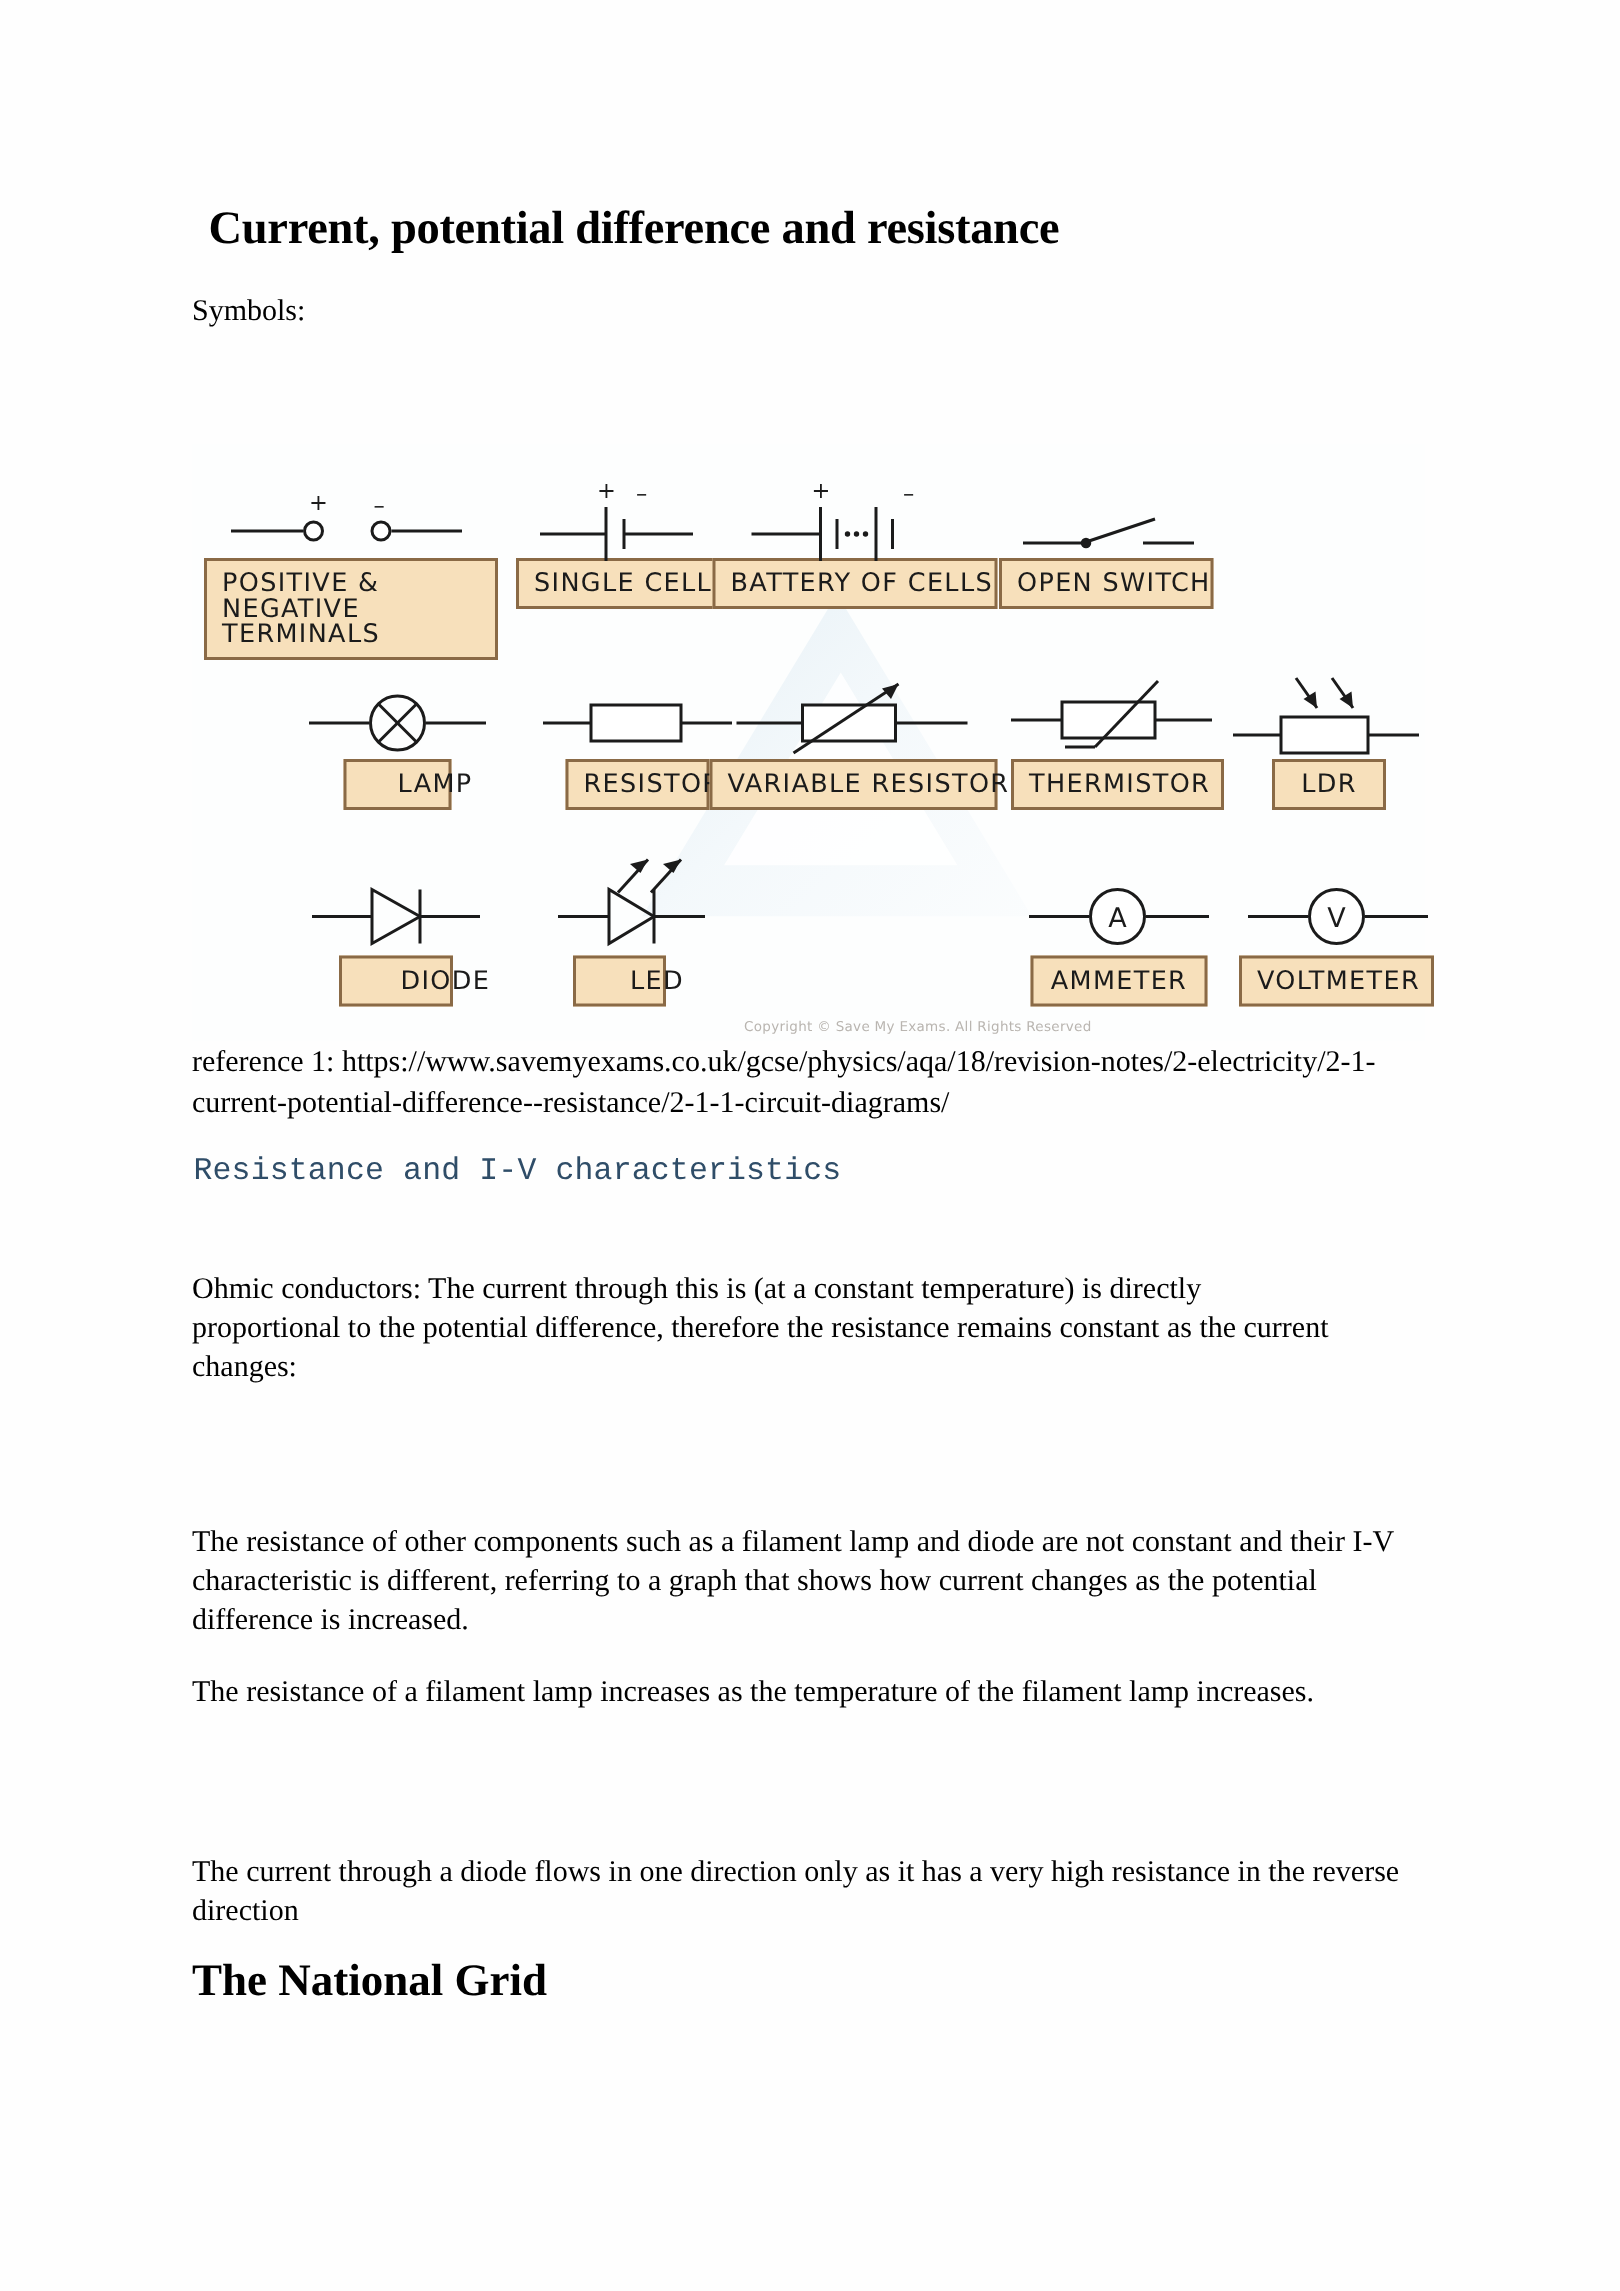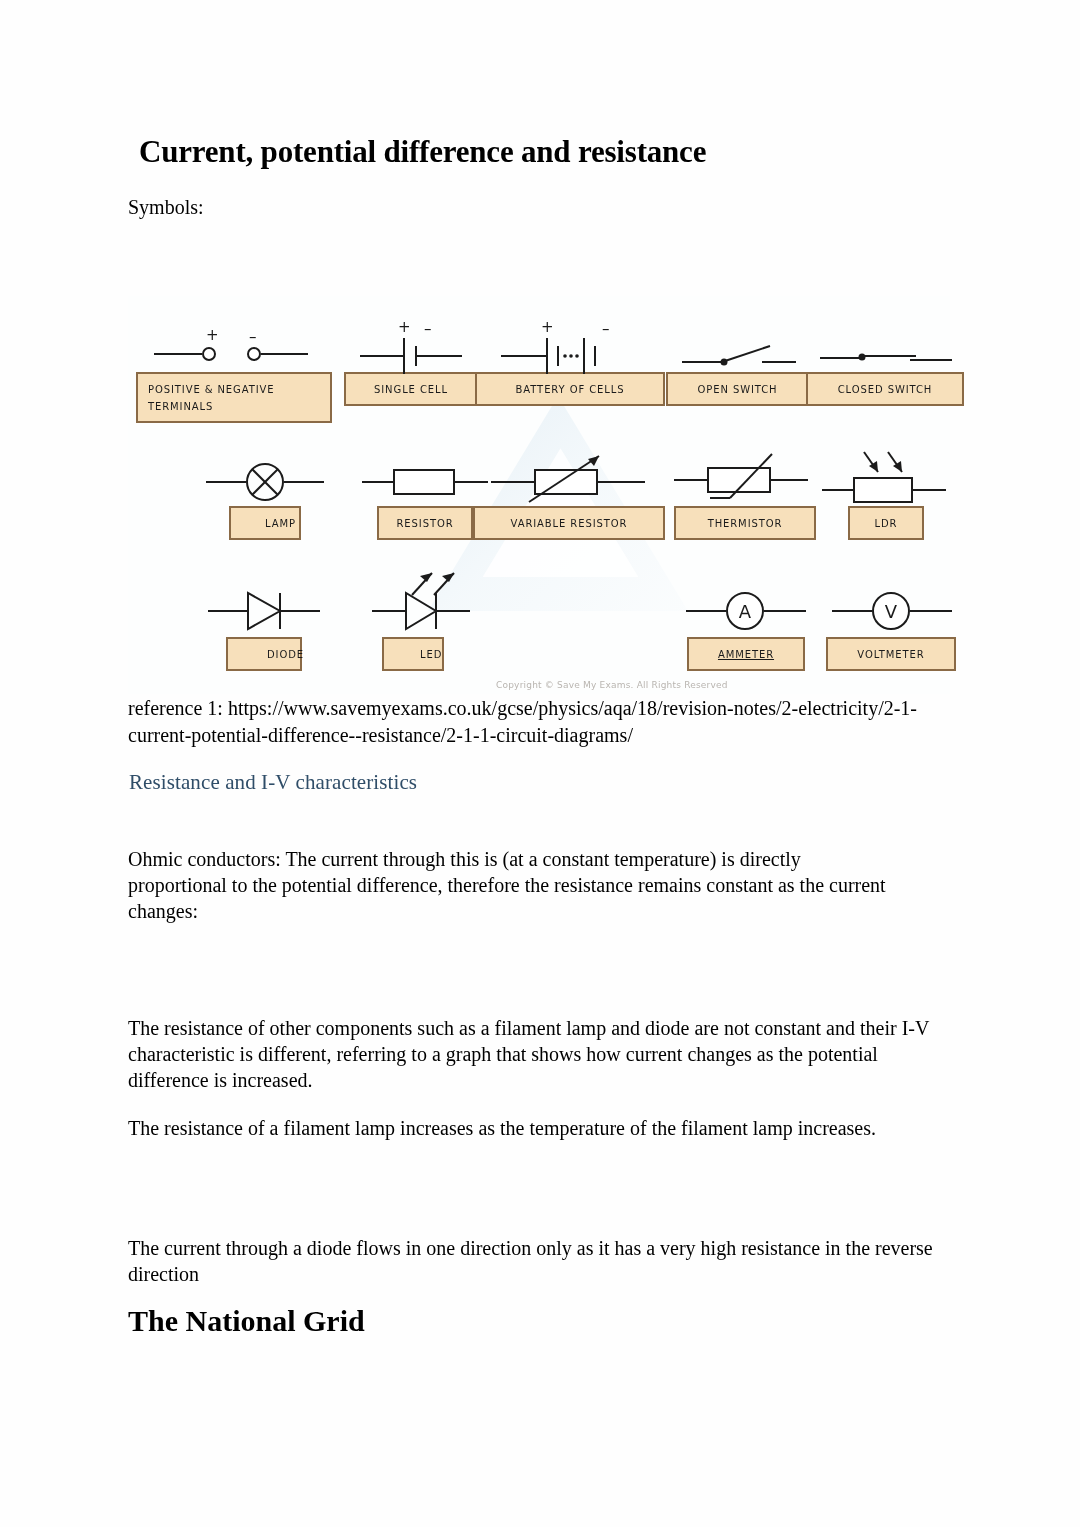--- a/index.html
+++ b/index.html
@@ -90,21 +90,21 @@
     position: relative;
     height: 58px;
   }
   .sym-art svg { display: block; overflow: visible; }
 
   .sym-label {
     background: #f7e0bb;
     border: 2px solid #8a6a46;
     color: #1b1b1b;
     font-family: "DejaVu Sans", "Liberation Sans", sans-serif;
-    font-size: 10px;
+    font-size: 17px;
     letter-spacing: 0.9px;
     text-align: center;
     padding: 7px 10px 6px 10px;
     box-sizing: border-box;
     line-height: 17px;
     white-space: nowrap;
   }
   .sym-label.wrap { white-space: normal; text-align: left; }
 
   .copyright {
@@ -127,21 +127,21 @@
     width: 790px;
     font-size: 20px;
     line-height: 27px;
   }
 
   h2.sub-heading {
     position: absolute;
     left: 1px;
     top: 770px;
     margin: 0;
-    font-family: Liberation Serif, serif;
+    font-family: Liberation Mono, monospace;
     font-weight: normal;
     font-size: 21px;
     color: #2f4d68;
     letter-spacing: 0.1px;
     text-align: center;
   }
 
   .para {
     position: absolute;
     font-size: 20px;
@@ -230,31 +230,20 @@
           <svg width="143" height="58" viewBox="0 0 143 58">
             <line x1="16" y1="48" x2="56" y2="48" stroke="#1b1b1b" stroke-width="2"></line>
             <circle cx="58" cy="48" r="3.5" fill="#1b1b1b"></circle>
             <line x1="59" y1="47" x2="104" y2="32" stroke="#1b1b1b" stroke-width="2"></line>
             <line x1="96" y1="48" x2="130" y2="48" stroke="#1b1b1b" stroke-width="2"></line>
           </svg>
         </div>
         <div class="sym-label" style="width:143px;">OPEN   SWITCH</div>
       </div>
 
-      <div class="sym-cell" style="left:678px; top:18px; width:158px;">
-        <div class="sym-art">
-          <svg width="158" height="58" viewBox="0 0 158 58">
-            <line x1="14" y1="44" x2="54" y2="44" stroke="#1b1b1b" stroke-width="2"></line>
-            <circle cx="56" cy="43" r="3.5" fill="#1b1b1b"></circle>
-            <line x1="57" y1="42" x2="110" y2="42" stroke="#1b1b1b" stroke-width="2"></line>
-            <line x1="104" y1="46" x2="146" y2="46" stroke="#1b1b1b" stroke-width="2"></line>
-          </svg>
-        </div>
-        <div class="sym-label" style="width:158px;">CLOSED   SWITCH</div>
-      </div>
 
       <div class="sym-cell" style="left:68px; top:152px; width:138px;">
         <div class="sym-art">
           <svg width="138" height="58" viewBox="0 0 138 58">
             <line x1="10" y1="34" x2="50" y2="34" stroke="#1b1b1b" stroke-width="2"></line>
             <circle cx="69" cy="34" r="18" fill="none" stroke="#1b1b1b" stroke-width="2"></circle>
             <line x1="56.5" y1="21.5" x2="81.5" y2="46.5" stroke="#1b1b1b" stroke-width="2"></line>
             <line x1="81.5" y1="21.5" x2="56.5" y2="46.5" stroke="#1b1b1b" stroke-width="2"></line>
             <line x1="88" y1="34" x2="128" y2="34" stroke="#1b1b1b" stroke-width="2"></line>
           </svg>
@@ -345,21 +334,21 @@
 
       <div class="sym-cell" style="left:540px; top:283px; width:155px;">
         <div class="sym-art">
           <svg width="155" height="58" viewBox="0 0 155 58">
             <line x1="18" y1="32" x2="58" y2="32" stroke="#1b1b1b" stroke-width="2"></line>
             <circle cx="77" cy="32" r="18" fill="#fff" stroke="#1b1b1b" stroke-width="2"></circle>
             <text x="77" y="39" text-anchor="middle" font-family="DejaVu Sans, sans-serif" font-size="18" fill="#1b1b1b">A</text>
             <line x1="96" y1="32" x2="138" y2="32" stroke="#1b1b1b" stroke-width="2"></line>
           </svg>
         </div>
-        <div class="sym-label" style="width:118px; margin-left:19px;text-decoration:underline;">AMMETER</div>
+        <div class="sym-label" style="width:118px; margin-left:19px;">AMMETER</div>
       </div>
 
       <div class="sym-cell" style="left:690px; top:283px; width:146px;">
         <div class="sym-art">
           <svg width="146" height="58" viewBox="0 0 146 58">
             <line x1="14" y1="32" x2="54" y2="32" stroke="#1b1b1b" stroke-width="2"></line>
             <circle cx="73" cy="32" r="18" fill="#fff" stroke="#1b1b1b" stroke-width="2"></circle>
             <text x="73" y="39" text-anchor="middle" font-family="DejaVu Sans, sans-serif" font-size="18" fill="#1b1b1b">V</text>
             <line x1="92" y1="32" x2="134" y2="32" stroke="#1b1b1b" stroke-width="2"></line>
           </svg>

